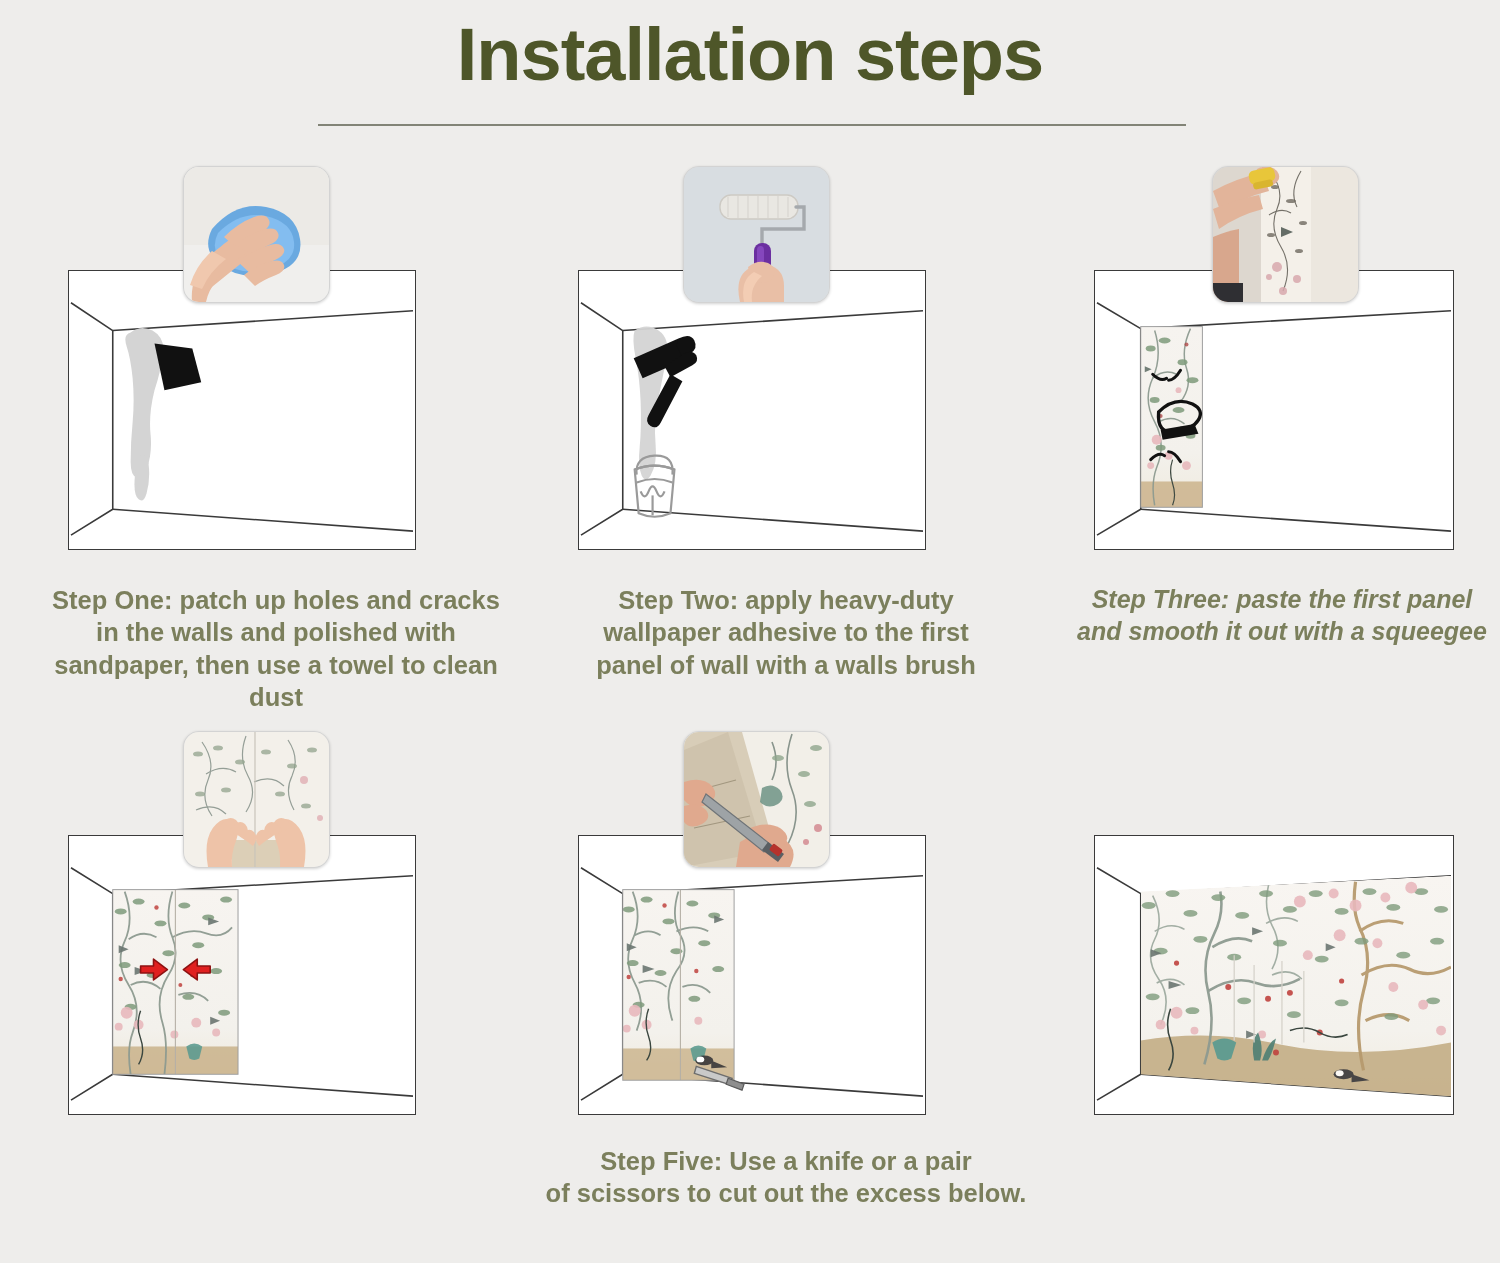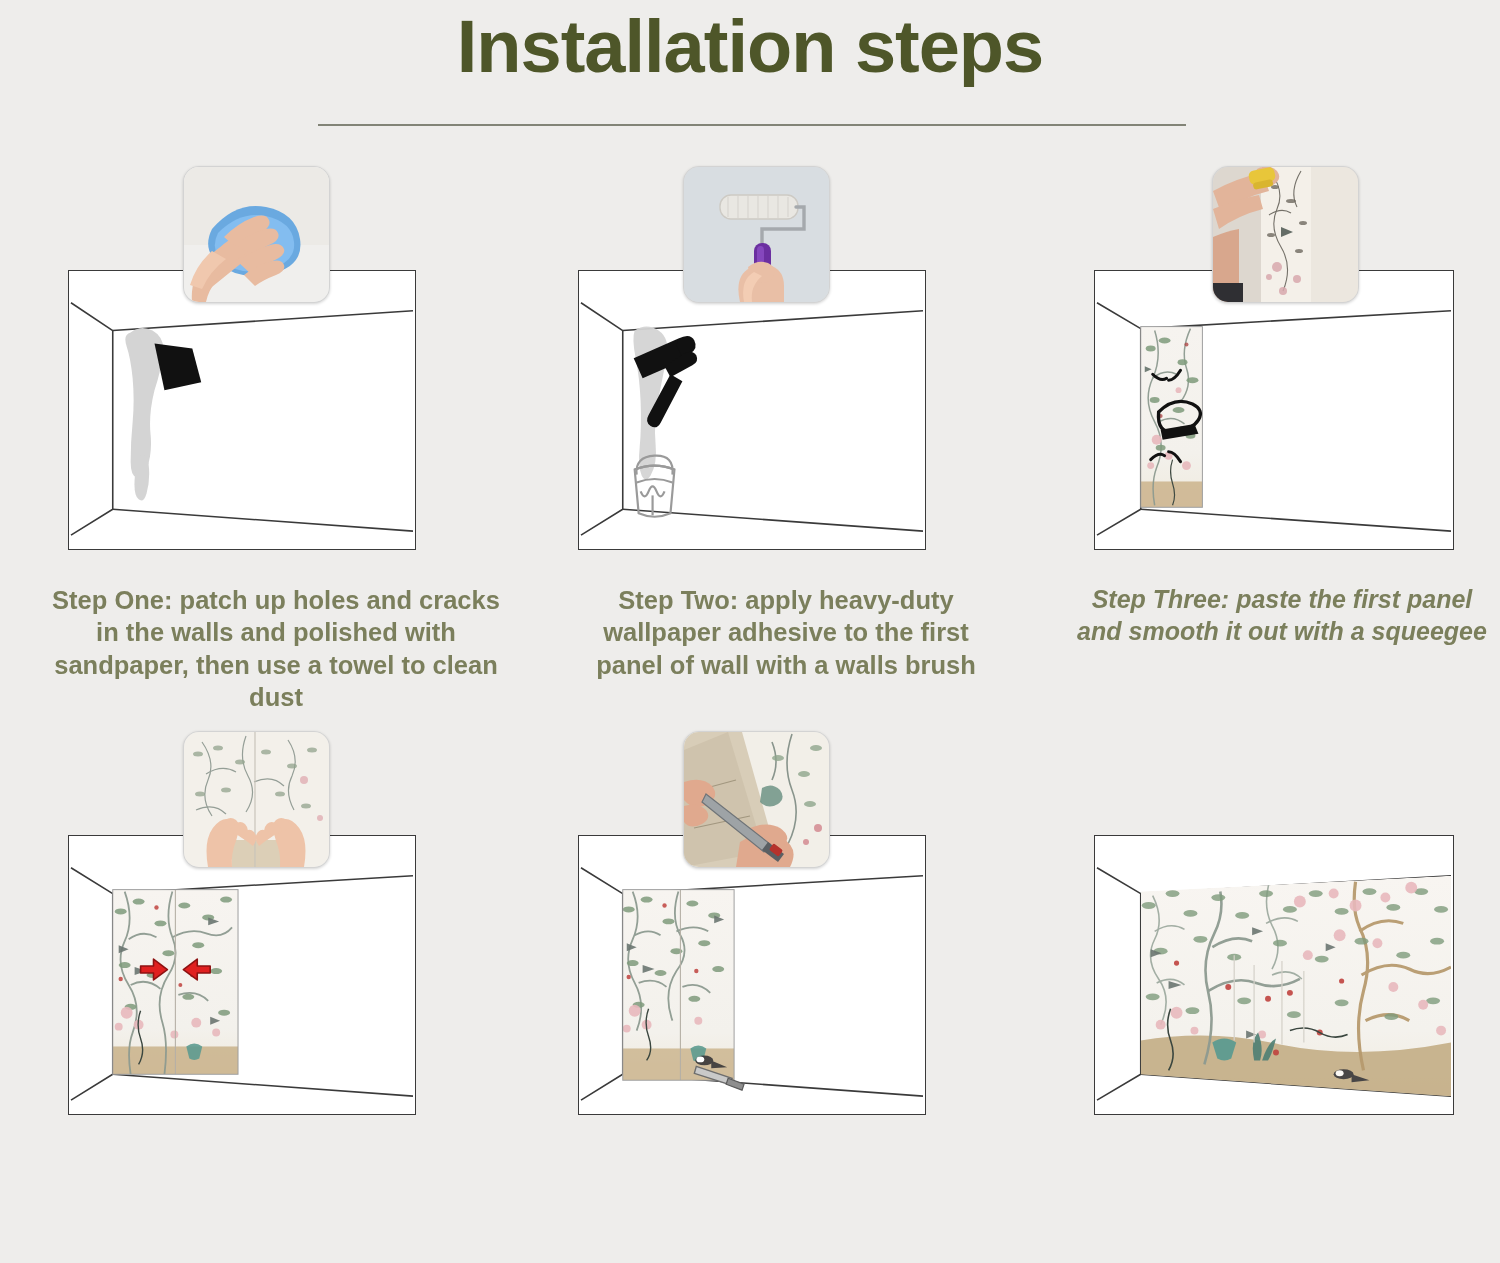--- a/index.html
+++ b/index.html
@@ -7,21 +7,21 @@
     width:1500px;height:1263px;
     background:#eeedeb;
     font-family:"Liberation Sans",sans-serif;
     overflow:hidden;
     position:relative;
   }
   .page{width:1500px;height:1263px;position:relative;}
 
   
   .title{
-    position:absolute;top:6px;left:0;width:1500px;
+    position:absolute;top:14px;left:0;width:1500px;
     text-align:center;
     font-size:74px;font-weight:bold;
     color:#4e5629;
     letter-spacing:-1px;
     line-height:1.1;
   }
   .divider{
     position:absolute;top:124px;left:318px;width:868px;height:0;
     border-top:2px solid #6f7163;
     opacity:.85;
@@ -585,20 +585,22 @@
 
             <g>
               <path d="M22 62 L86 112 L80 120 L18 70 Z" fill="#9ea3a6" stroke="#6f7478" stroke-width="1.2"></path>
               <path d="M84 110 L100 122 L94 130 L78 118 Z" fill="#5a5f63"></path>
               <rect x="86" y="114" width="12" height="8" rx="2" fill="#b5322c" transform="rotate(38 92 118)"></rect>
             </g>
           </svg>
         </div>
 
       </div>
+      <div class="caption cap-r2">Step Five: Use a knife or a pair
+of scissors to cut out the excess below.</div>
     </div>
 
     <div class="step step-r2 col3">
       <div class="room-wrap">
 
         <div class="room">
           <svg viewBox="0 0 360 280" preserveAspectRatio="none">
             <defs>
               <linearGradient id="wpbg6" x1="0" y1="0" x2="0" y2="1">
                 <stop offset="0%" stop-color="#f8f5f1"></stop>

